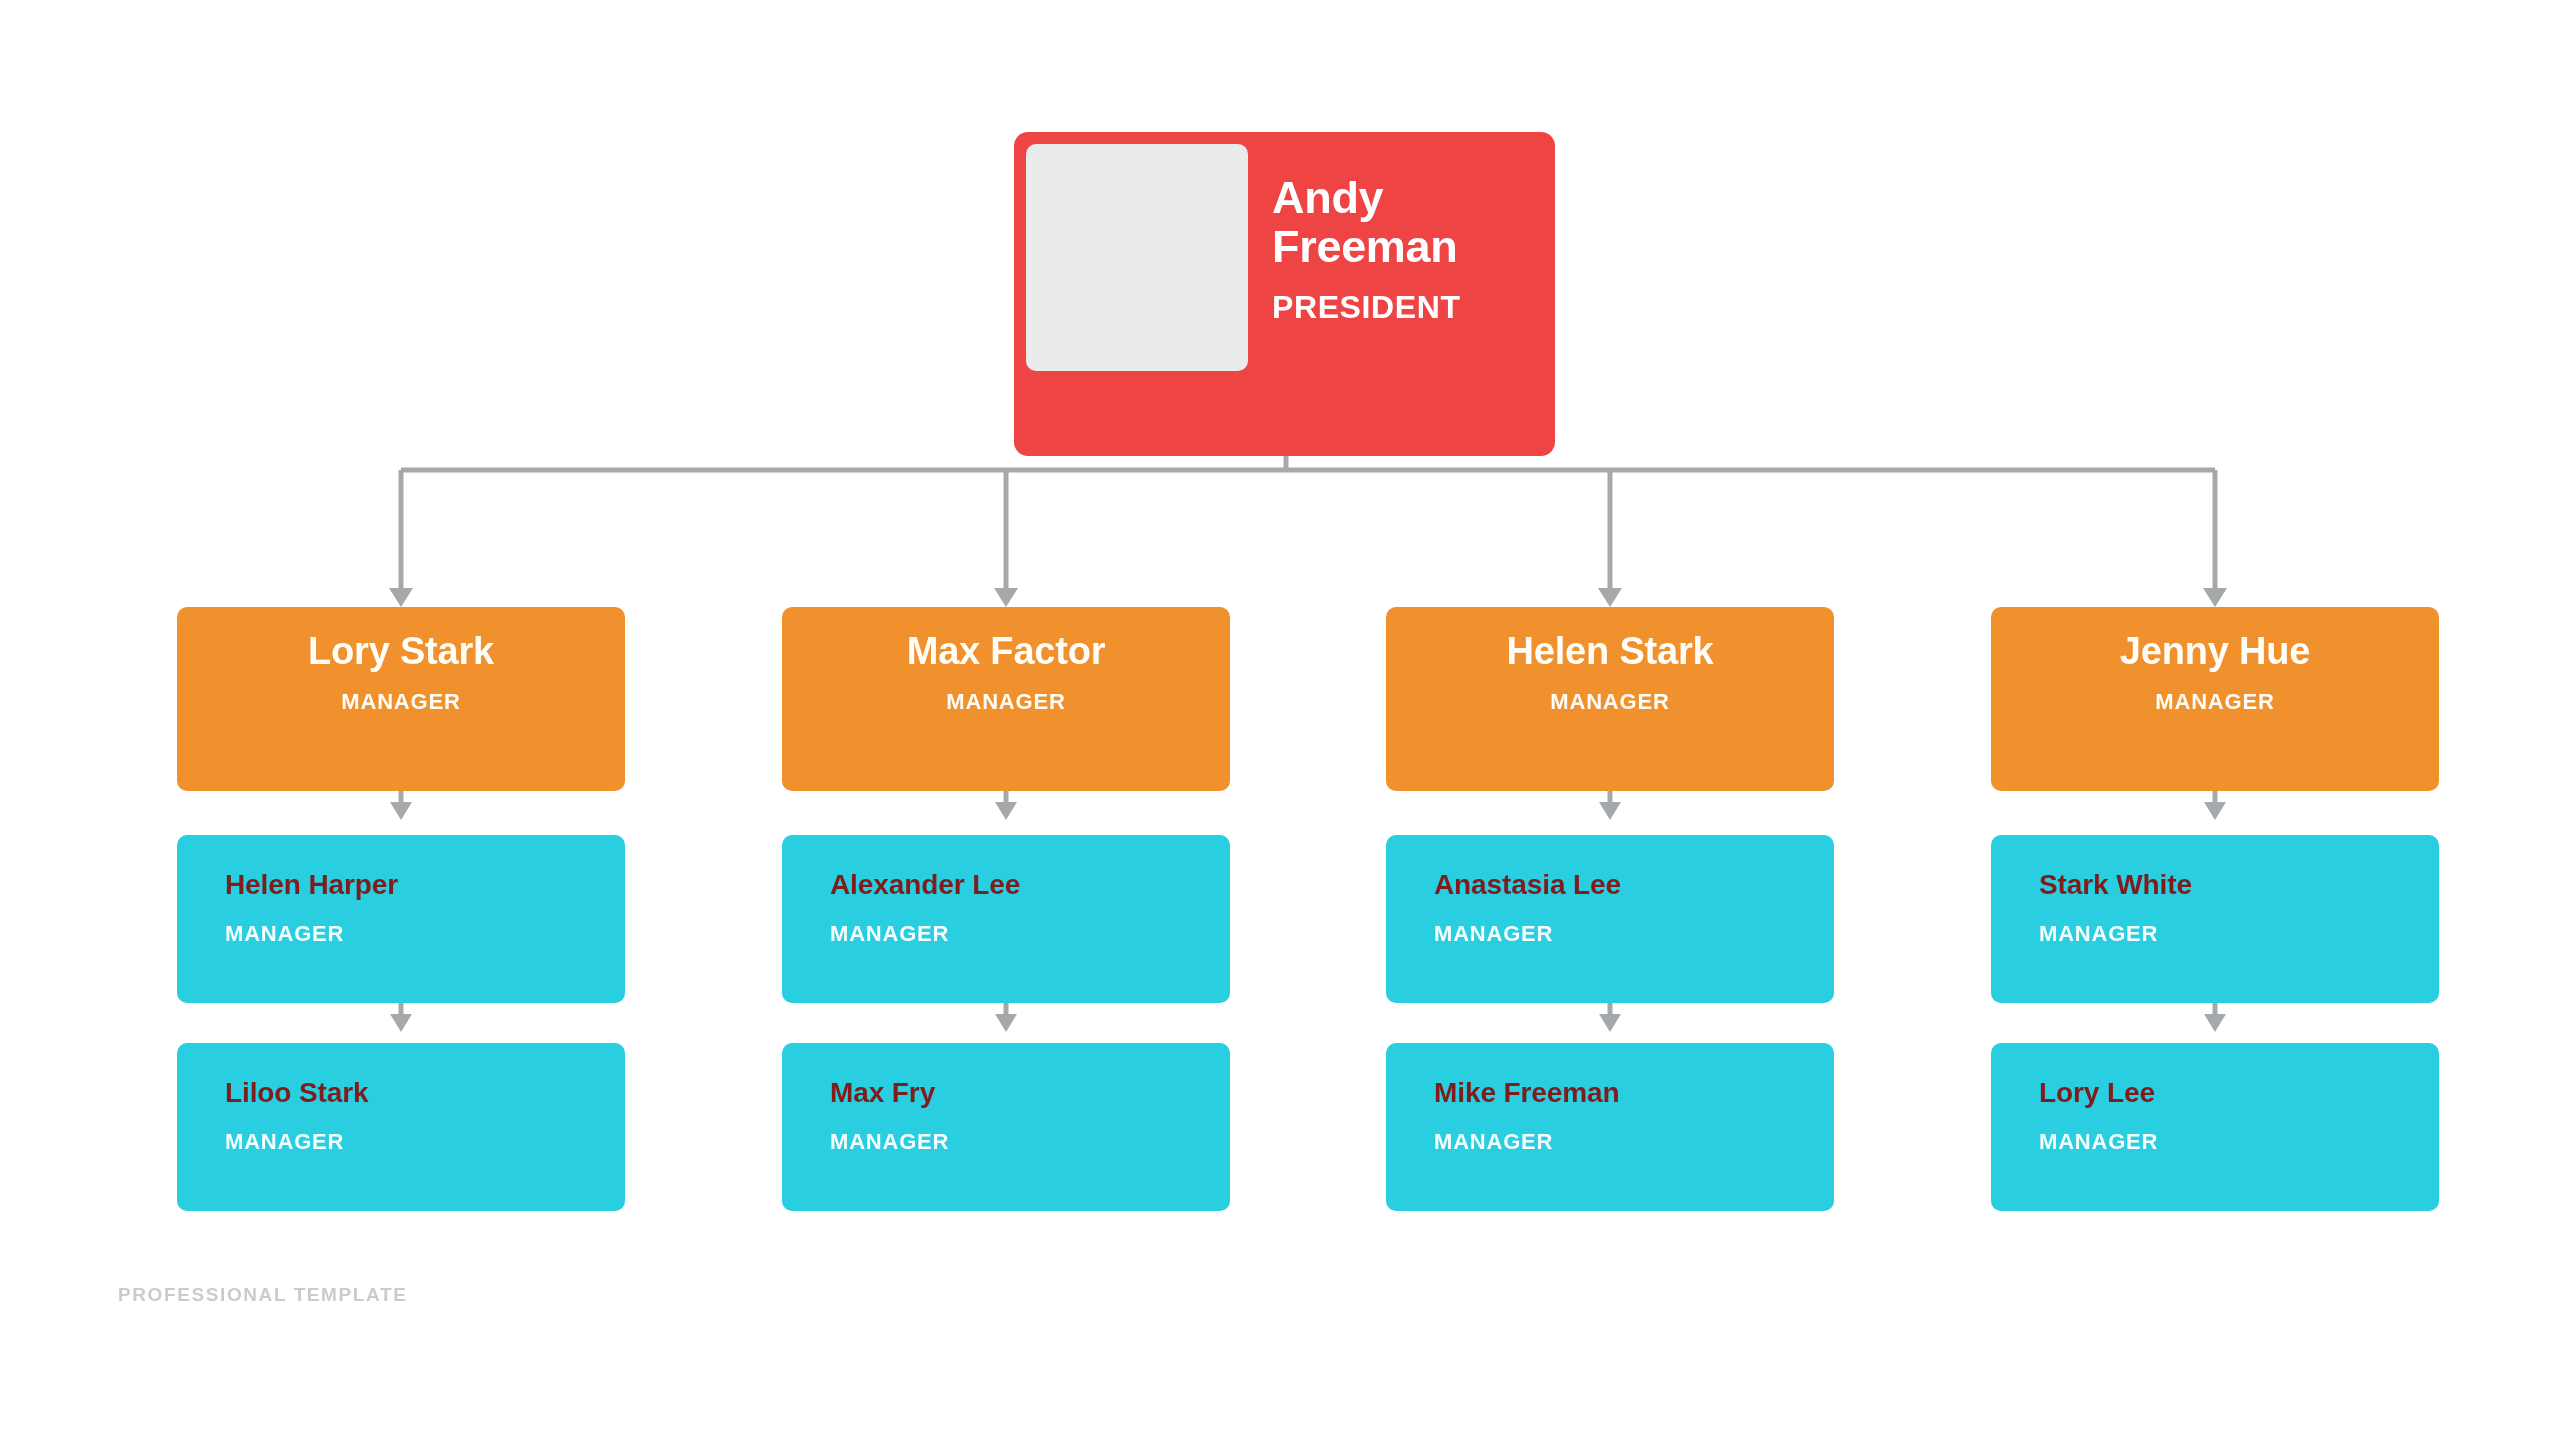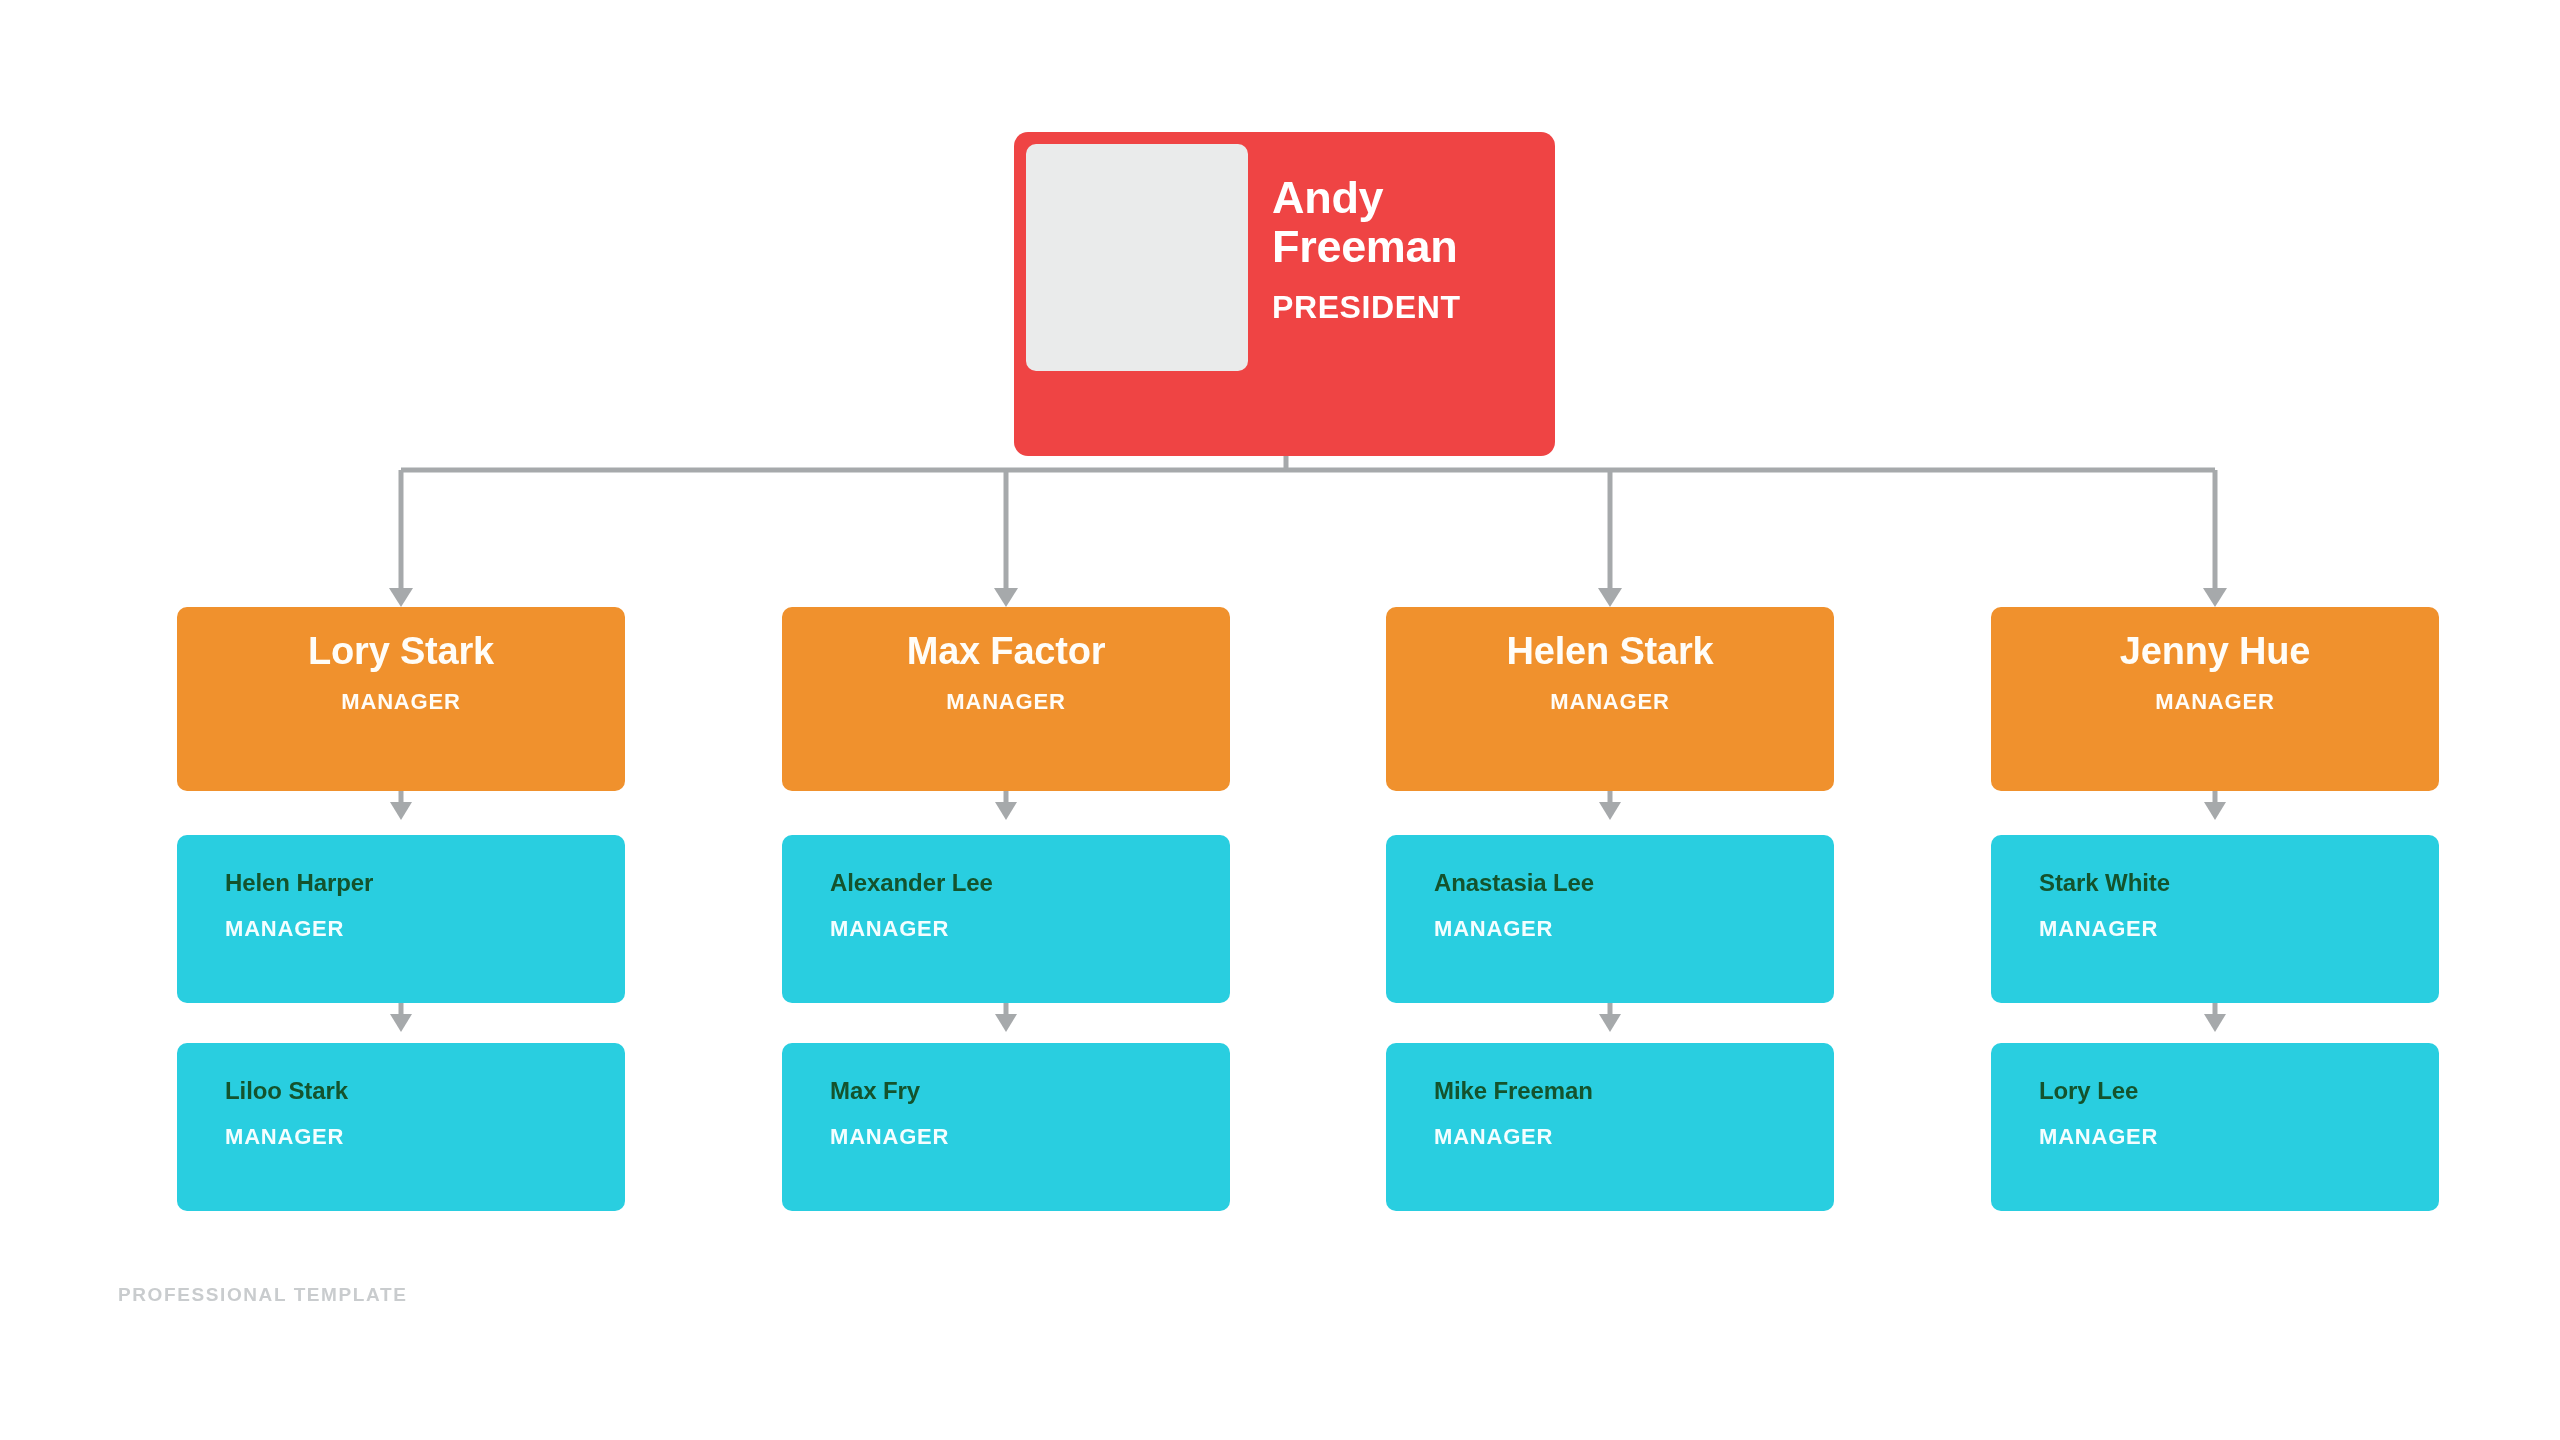--- a/index.html
+++ b/index.html
@@ -120,22 +120,22 @@
     display: flex;
     flex-direction: column;
     align-items: flex-start;
     justify-content: flex-start;
     padding: 35px 0 0 48px;
   }
   .staff-node.second {
     margin-top: 40px;
   }
   .staff-name {
-    color: #14532d;
-    font-size: 24px;
+    color: #7f1d1d;
+    font-size: 28px;
     font-weight: bold;
     letter-spacing: -0.1px;
     line-height: 1.1;
   }
   .staff-role {
     color: #F4FEFF;
     font-size: 22px;
     font-weight: bold;
     letter-spacing: 0.8px;
     margin-top: 20px;

